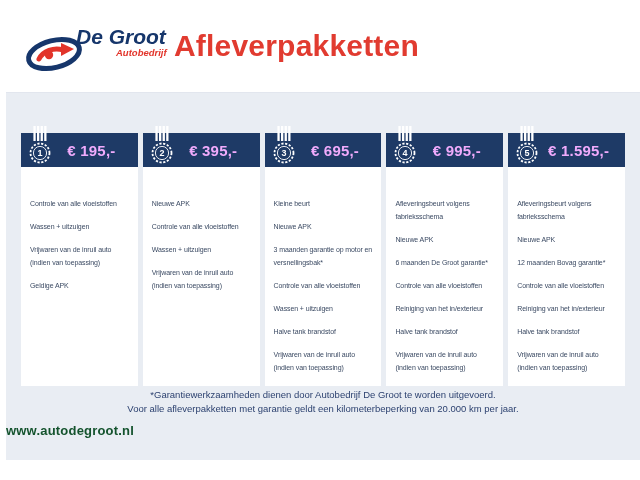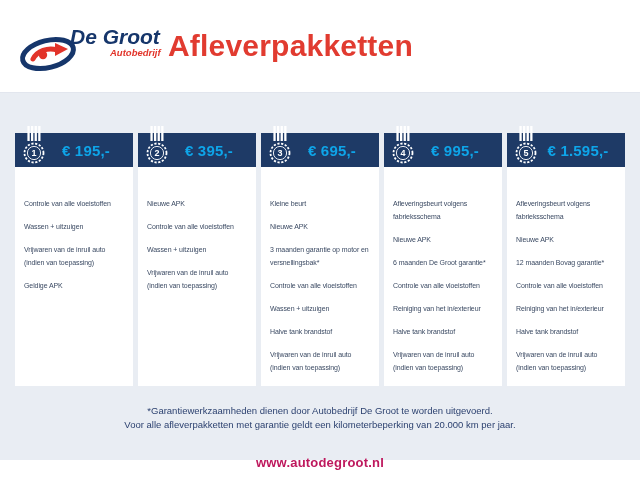--- a/index.html
+++ b/index.html
@@ -1,20 +1,21 @@
 <!DOCTYPE html>
 <html><head>
 <meta charset="utf-8">
 <style>
   * { margin:0; padding:0; box-sizing:border-box; }
   body { background:#fff; }
   .page {
     width:640px; height:480px; position:relative; overflow:hidden;
     background:#ffffff;
     font-family:"Liberation Sans", sans-serif;
+    padding-left:6px;
   }
   
   .topbar {
     height:92px; background:#ffffff;
     display:flex; align-items:center; padding:0 18px;
   }
   .logo { flex:0 0 auto; }
   .page-title {
     flex:1; 
     font-size:30px; font-weight:600; color:#e13b30; letter-spacing:.2px;
@@ -27,34 +28,34 @@
   .card {
     flex:1; height:253px; background:#ffffff;
     display:flex; flex-direction:column;
   }
   .card-header {
     position:relative; flex:0 0 34px; background:#1e3a66;
     display:flex; align-items:center; justify-content:center;
     padding-left:24px;
   }
   .medal { position:absolute; left:6px; top:-7px; }
-  .price { color:#0ea5e9; font-weight:bold; font-size:15px; letter-spacing:.2px; }
+  .price { color:#f0abfc; font-weight:bold; font-size:15px; letter-spacing:.2px; }
   .card-items { list-style:none; padding:30px 7px 0 9px; }
   .card-items li {
     font-size:7px; line-height:13px; margin-bottom:10px;
     color:#3b4a63; letter-spacing:-.1px;
   }
   
   .footnotes {
-    margin-top:18px; text-align:center;
+    margin-top:2px; text-align:center;
     font-size:9.5px; line-height:13.5px; color:#2d4270;
   }
   .website {
-    margin-top:24px; text-align:center;
-    font-size:13px; font-weight:bold; color:#be185d; letter-spacing:.2px;
+    margin-top:8px; 
+    font-size:13px; font-weight:bold; color:#14532d; letter-spacing:.2px;
   }
 </style>
 </head>
 <body>
 
 <div class="page">
 
   <div class="topbar">
     <svg class="logo" width="150" height="56" viewBox="0 0 150 56">
       <ellipse cx="30" cy="36" rx="26" ry="13.5" fill="none" stroke="#16366b" stroke-width="5" transform="rotate(-14 30 36)"></ellipse>

